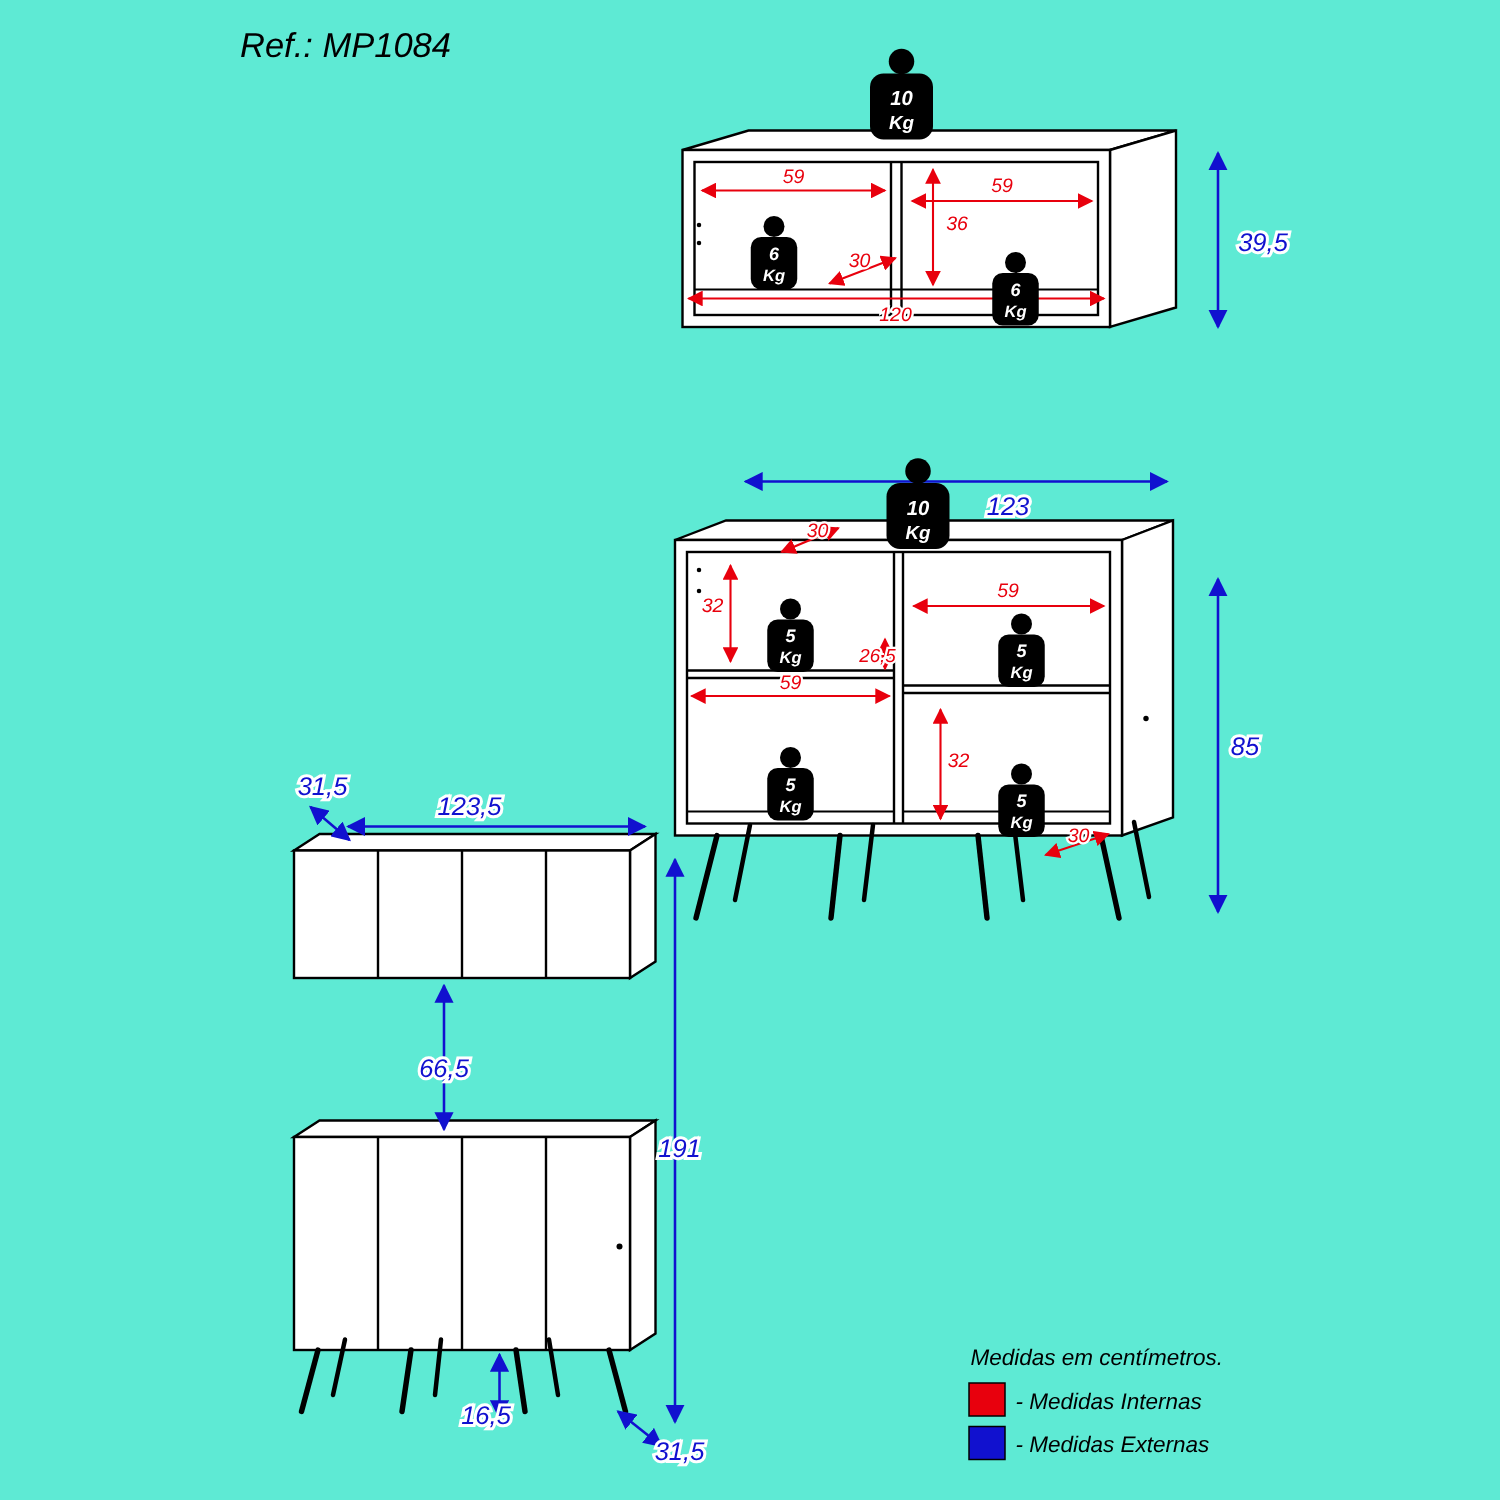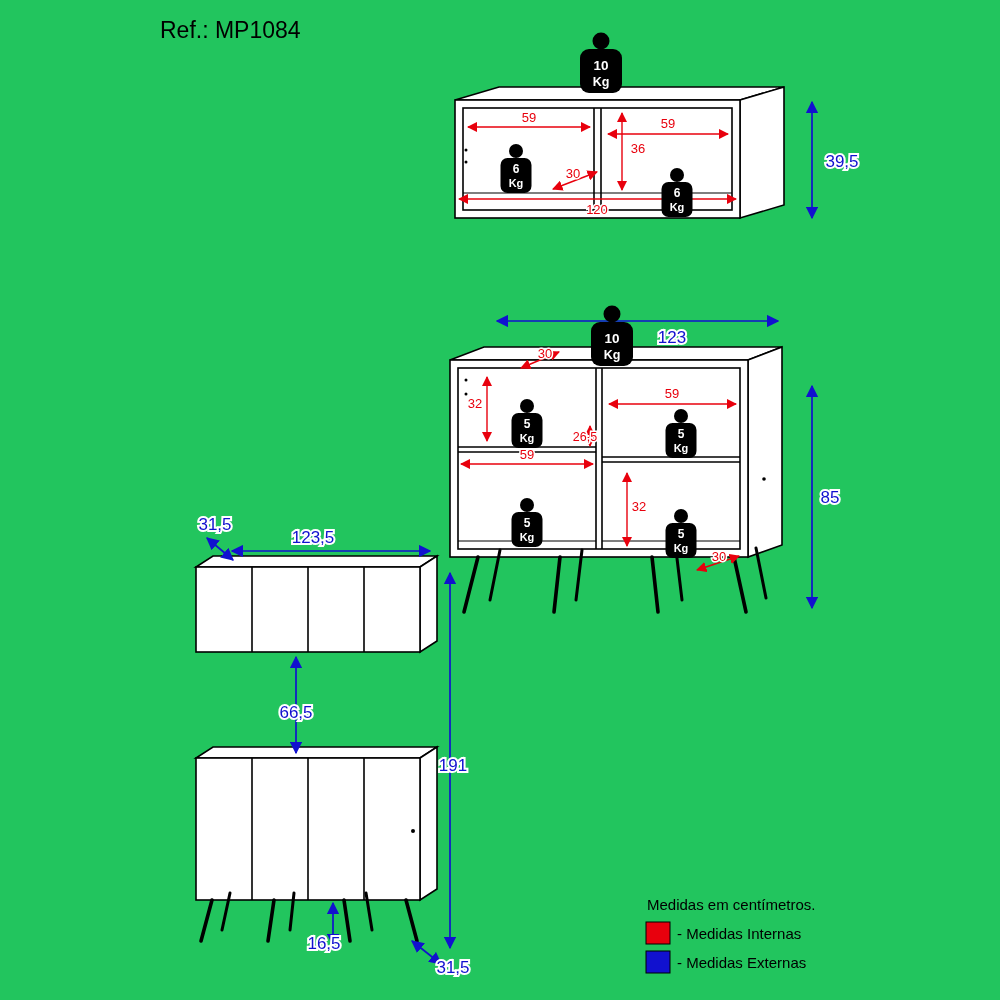--- a/index.html
+++ b/index.html
@@ -1,16 +1,16 @@
 <!DOCTYPE html>
 <html style="--internal: #e8000d; --external: #1111cf; --line: #000000;"><head>
 <meta charset="utf-8">
 <style>
   html,body{margin:0;padding:0;background:#fff;}
-  .stage{width:1000px;height:1000px;position:relative;background:#22c55e;}
+  .stage{width:1000px;height:1000px;position:relative;background:#5eead4;font-style:italic;}
   svg text{font-family:"Liberation Sans",sans-serif;}
   .k{stroke:var(--line);stroke-width:1.6;fill:none;stroke-linejoin:miter;}
   .kf{stroke:var(--line);stroke-width:1.6;fill:#fff;stroke-linejoin:miter;}
   .thin{stroke:var(--line);stroke-width:1.2;fill:none;}
   .dr{stroke:var(--internal);stroke-width:1.4;fill:none;}
   .db{stroke:var(--external);stroke-width:1.7;fill:none;}
   .tr{fill:var(--internal);font-size:13px;text-anchor:middle;paint-order:stroke;stroke:#fff;stroke-width:3px;}
   .trs{font-size:12.5px;}
   .tb{fill:var(--external);font-size:17px;text-anchor:middle;paint-order:stroke;stroke:#fff;stroke-width:4px;}
   .ttl{fill:var(--line);font-size:23px;}

